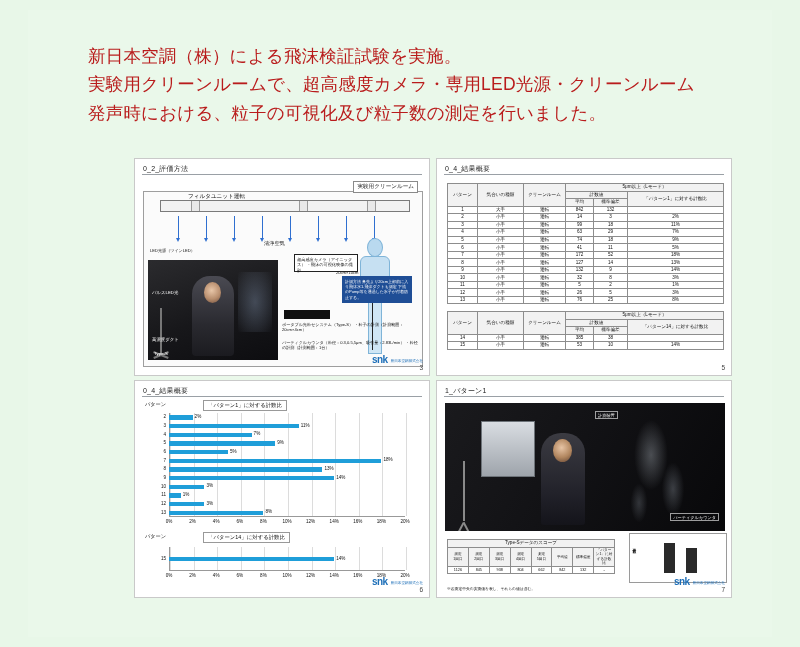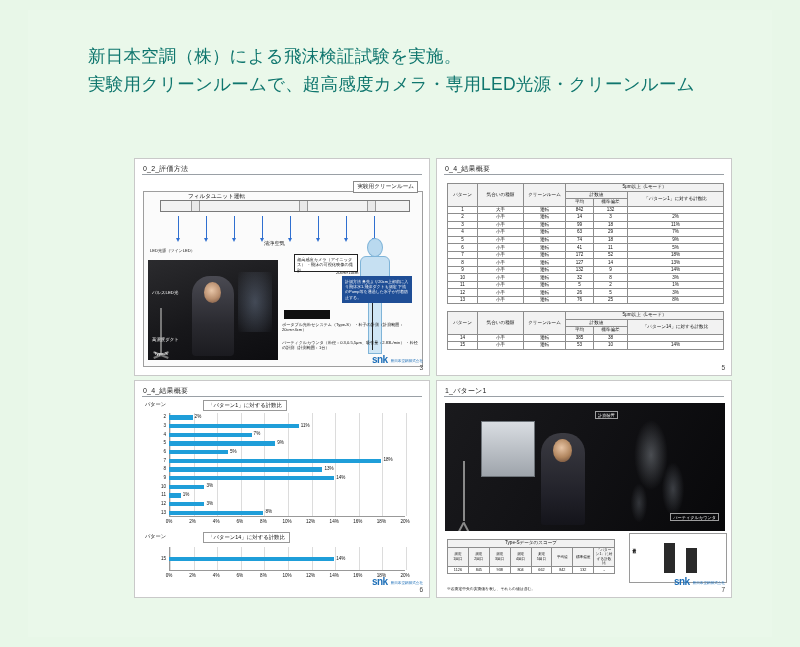--- a/index.html
+++ b/index.html
@@ -27,21 +27,21 @@
     right: 28px;
     bottom: 10px;
     background: #eaf8ea;
   }
   
   #heading {
     position: absolute;
     left: 60px;
     top: 32px;
     width: 680px;
-    color: #0f766e;
+    color: #b91c1c;
     font-size: 17.5px;
     line-height: 1.62;
     letter-spacing: 0.2px;
     font-family: "Liberation Sans", sans-serif;
   }
   #heading div { white-space: nowrap; }
 
   
   .slide {
     position: absolute;
@@ -420,20 +420,21 @@
 </style>
 </head>
 <body>
 
 <div id="page">
   <div id="inner">
 
     <div id="heading">
       <div>新日本空調（株）による飛沫検証試験を実施。</div>
       <div>実験用クリーンルームで、超高感度カメラ・専用LED光源・クリーンルーム</div>
+      <div>発声時における、粒子の可視化及び粒子数の測定を行いました。</div>
     </div>
 
     <div class="slide" id="slide3">
       <div class="slide-title">0_2_評価方法</div>
       <div class="slide-title-rule"></div>
 
       <div id="s3-body">
         <div class="room-box">
           <div class="room-label">実験用クリーンルーム</div>
 

